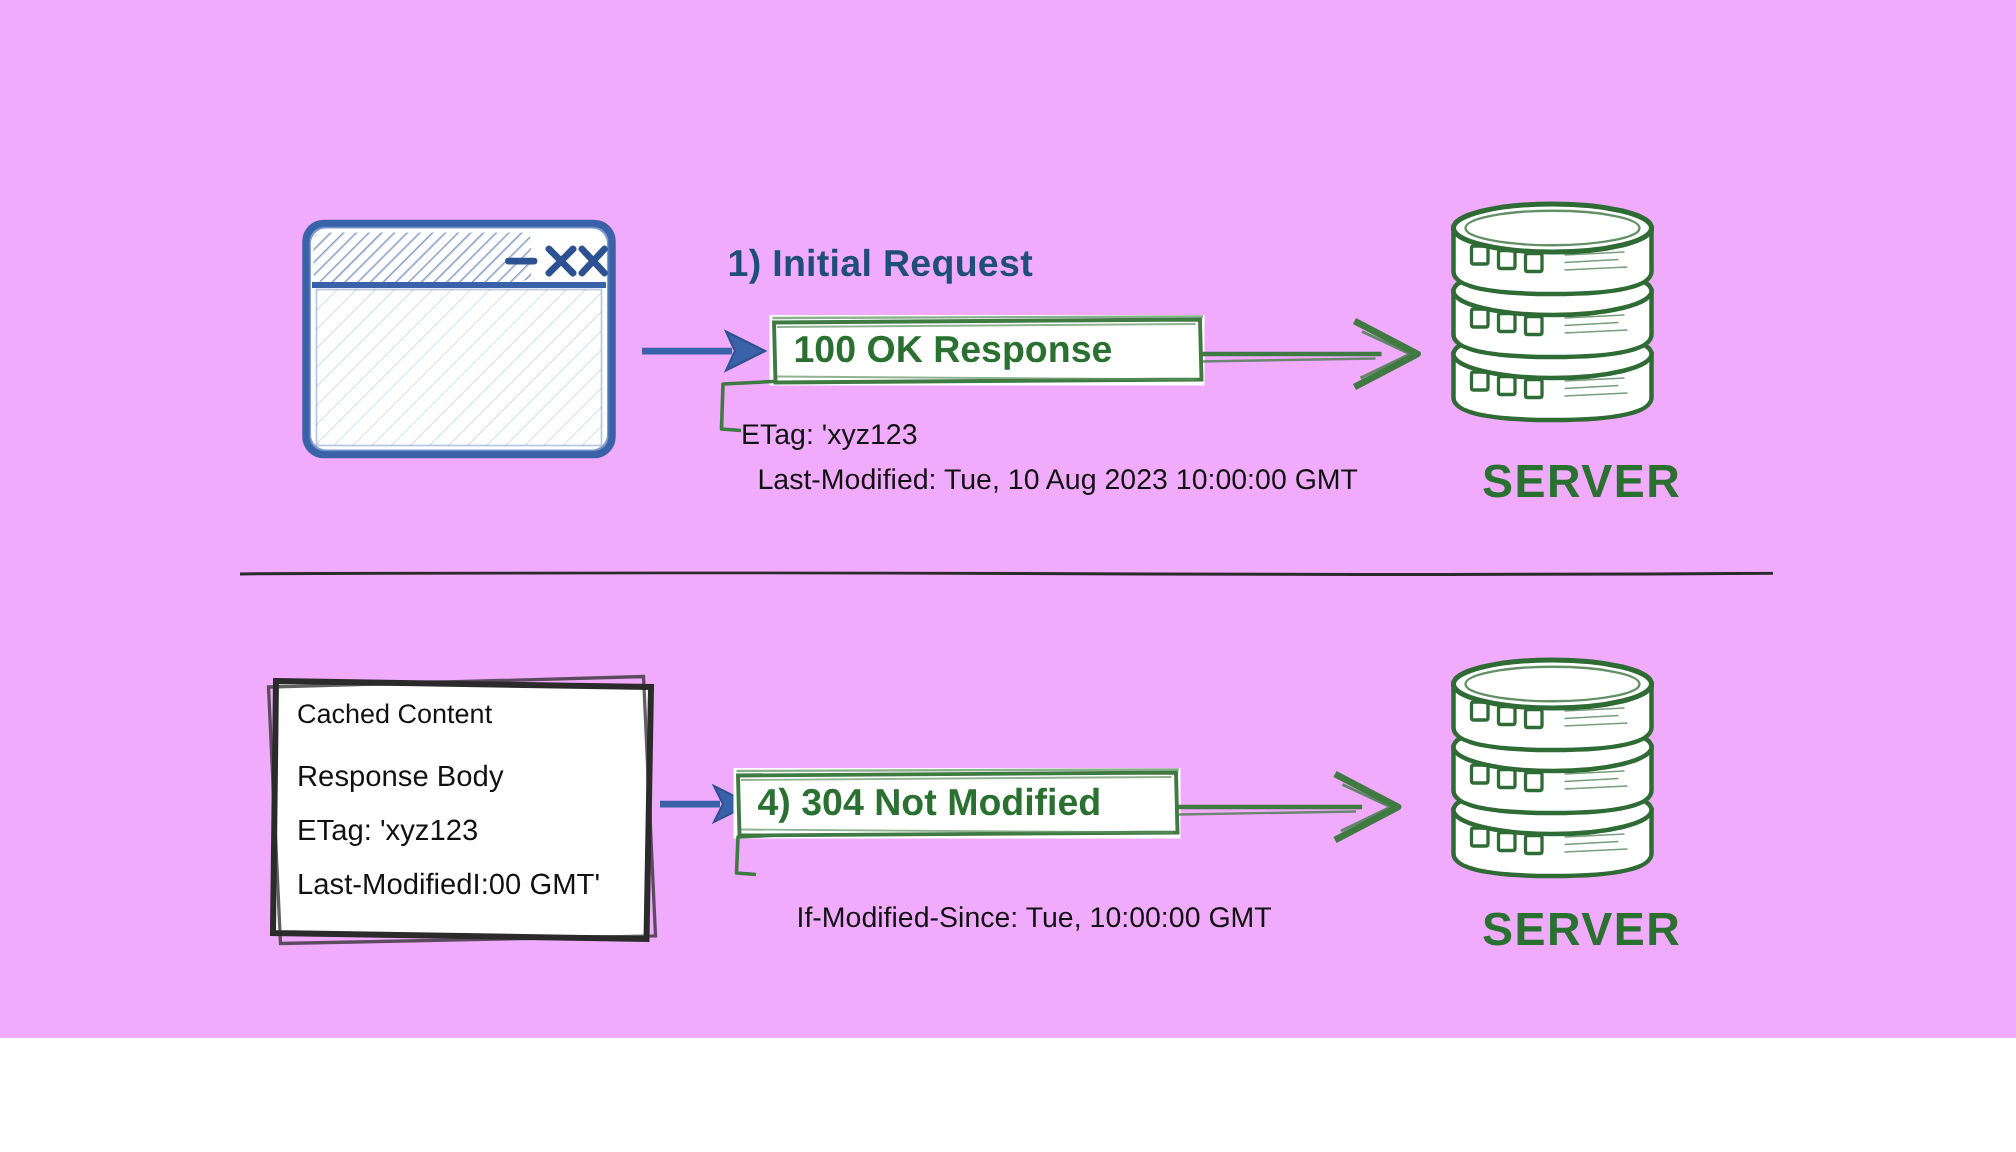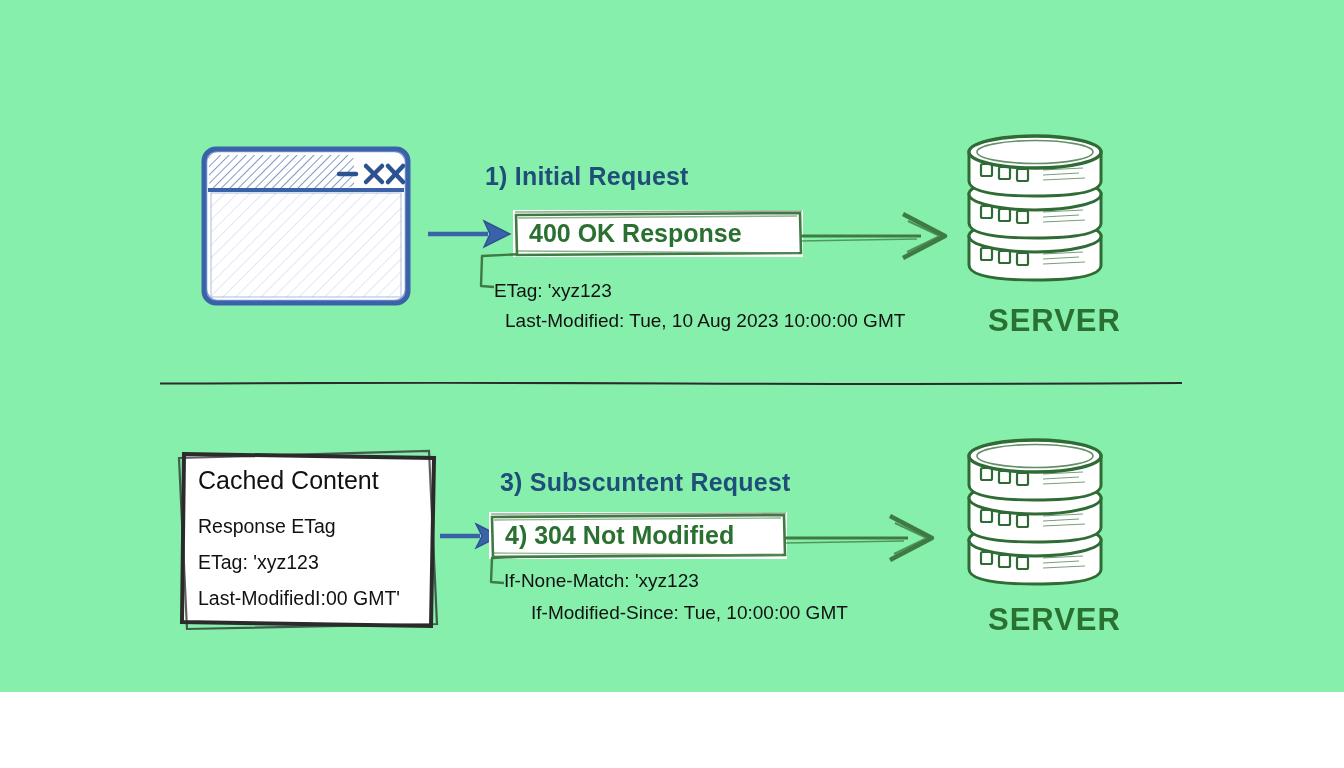--- a/index.html
+++ b/index.html
@@ -4,21 +4,21 @@
 <style>
   html, body {
     margin: 0;
     padding: 0;
     background: #ffffff;
   }
   #canvas {
     position: relative;
     width: 1344px;
     height: 692px;
-    background: #86efac;
+    background: #f0abfc;
     overflow: hidden;
     font-family: "Liberation Sans", sans-serif;
   }
 
   
   .browser {
     position: absolute;
     left: 198px;
     top: 143px;
     width: 218px;
@@ -121,21 +121,21 @@
   #cached-box .cb-frame { position: absolute; inset: 0; z-index: 1; }
   #cached-box .cb-inner {
     position: absolute;
     z-index: 2;
     left: 0; top: 0; right: 0; bottom: 0;
     padding: 18px 16px 10px 22px;
     box-sizing: border-box;
   }
   #cached-title {
     color: #111111;
-    font-size: 25px;
+    font-size: 18px;
     white-space: nowrap;
     margin-bottom: 20px;
   }
   .cached-line {
     color: #111111;
     font-size: 19.5px;
     white-space: nowrap;
     margin-bottom: 13px;
   }
 </style>
@@ -183,21 +183,21 @@
   </div>
 
   <div class="step-heading" id="heading-initial">1) Initial Request</div>
 
   <div class="status-box" id="box-200">
     <svg class="sb-frame" width="290" height="47" viewBox="0 0 290 47" preserveAspectRatio="none">
       <path d="M3 5 L287 3 L288 43 L4 45 Z" fill="#ffffff" stroke="#3f7a43" stroke-width="2.6"></path>
       <path d="M5 8 L284 6 M5 41 L285 43" fill="none" stroke="#5f9263" stroke-width="1.3" opacity="0.7"></path>
       <path d="M2 2 L289 1" fill="none" stroke="#3f7a43" stroke-width="1.6" opacity="0.6"></path>
     </svg>
-    <span class="sb-label">400 OK Response</span>
+    <span class="sb-label">100 OK Response</span>
   </div>
 
   <div class="arrow" style="left:795px; top:208px;">
     <svg width="160" height="58" viewBox="0 0 160 58">
       <line x1="2" y1="28" x2="126" y2="28" stroke="#3f7a43" stroke-width="3"></line>
       <line x1="4" y1="33" x2="122" y2="31" stroke="#3f7a43" stroke-width="1.6" opacity="0.75"></line>
       <path d="M108 6 L150 28 L108 50" fill="none" stroke="#3f7a43" stroke-width="4.5" stroke-linejoin="round"></path>
       <path d="M113 13 L145 28 L112 44" fill="none" stroke="#3f7a43" stroke-width="2" opacity="0.8"></path>
     </svg>
   </div>
@@ -257,34 +257,33 @@
     </svg>
   </div>
 
   <div id="cached-box">
     <svg class="cb-frame" width="264" height="184" viewBox="0 0 264 184" preserveAspectRatio="none">
       <path d="M8 6 L258 10 L255 178 L6 174 Z" fill="#ffffff" stroke="#2b2b2b" stroke-width="4"></path>
       <path d="M3 10 L253 3 L261 176 L11 181 Z" fill="none" stroke="#2b2b2b" stroke-width="2.2" opacity="0.75"></path>
     </svg>
     <div class="cb-inner">
       <div id="cached-title">Cached Content</div>
-      <div class="cached-line">Response ETag</div>
+      <div class="cached-line">Response Body</div>
       <div class="cached-line">ETag: 'xyz123</div>
       <div class="cached-line">Last-ModifiedI:00 GMT'</div>
     </div>
   </div>
 
   <div class="arrow" style="left:438px; top:518px;">
     <svg width="70" height="36" viewBox="0 0 70 36">
       <line x1="2" y1="18" x2="42" y2="18" stroke="#3a62a8" stroke-width="4.5"></line>
       <path d="M38 6 L62 18 L38 30 L44 18 Z" fill="#3a62a8" stroke="#2d5291" stroke-width="1.4"></path>
     </svg>
   </div>
 
-  <div class="step-heading" id="heading-subseq">3) Subscuntent Request</div>
 
   <div class="status-box" id="box-304">
     <svg class="sb-frame" width="298" height="47" viewBox="0 0 298 47" preserveAspectRatio="none">
       <path d="M3 5 L295 3 L296 43 L4 45 Z" fill="#ffffff" stroke="#3f7a43" stroke-width="2.6"></path>
       <path d="M5 8 L292 6 M5 41 L293 43" fill="none" stroke="#5f9263" stroke-width="1.3" opacity="0.7"></path>
       <path d="M2 2 L297 1" fill="none" stroke="#3f7a43" stroke-width="1.6" opacity="0.6"></path>
     </svg>
     <span class="sb-label">4) 304 Not Modified</span>
   </div>
 
@@ -296,21 +295,20 @@
       <path d="M113 13 L145 28 L112 44" fill="none" stroke="#3f7a43" stroke-width="2" opacity="0.8"></path>
     </svg>
   </div>
 
   <div class="bracket" style="left:480px; top:554px;">
     <svg width="70" height="44" viewBox="0 0 70 44">
       <path d="M52 2 L12 4 L11 28 L24 29" fill="none" stroke="#3f7a43" stroke-width="2.4" stroke-linejoin="round"></path>
     </svg>
   </div>
 
-  <div class="detail-line" id="detail-inm">If-None-Match: 'xyz123</div>
   <div class="detail-line" id="detail-ims">If-Modified-Since: Tue, 10:00:00 GMT</div>
 
   <div class="server-stack" id="server-bottom">
     <svg width="160" height="165" viewBox="0 0 160 165">
       <g stroke="#2f6b34" fill="#ffffff">
         <path d="M14 108 L14 137 Q14 152 80 152 Q146 152 146 137 L146 108 Z" stroke-width="3"></path>
         <ellipse cx="80" cy="108" rx="66" ry="16" stroke-width="3"></ellipse>
         <path d="M14 66 L14 95 Q14 110 80 110 Q146 110 146 95 L146 66 Z" stroke-width="3"></path>
         <ellipse cx="80" cy="66" rx="66" ry="16" stroke-width="3"></ellipse>
         <path d="M14 24 L14 53 Q14 68 80 68 Q146 68 146 53 L146 24 Z" stroke-width="3"></path>

